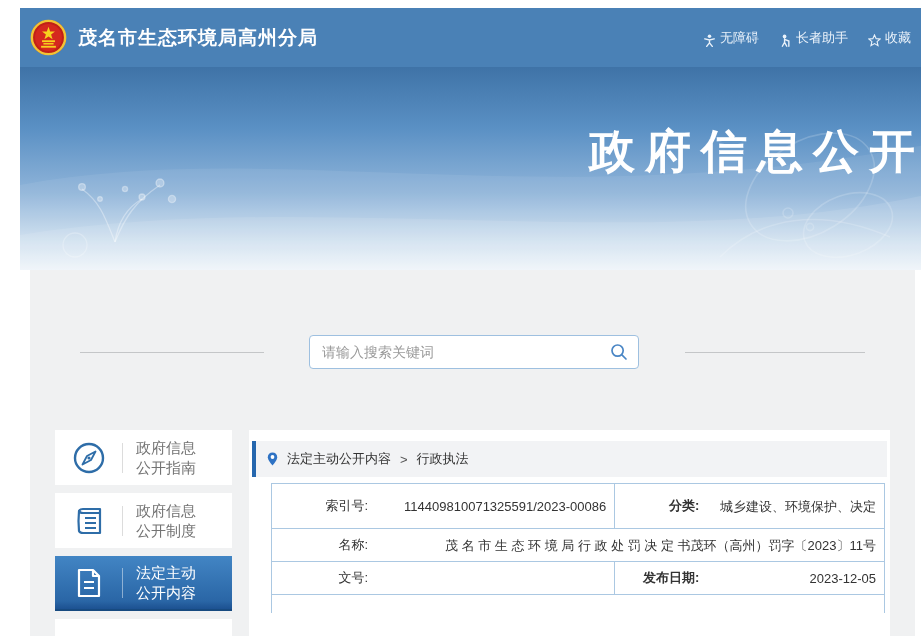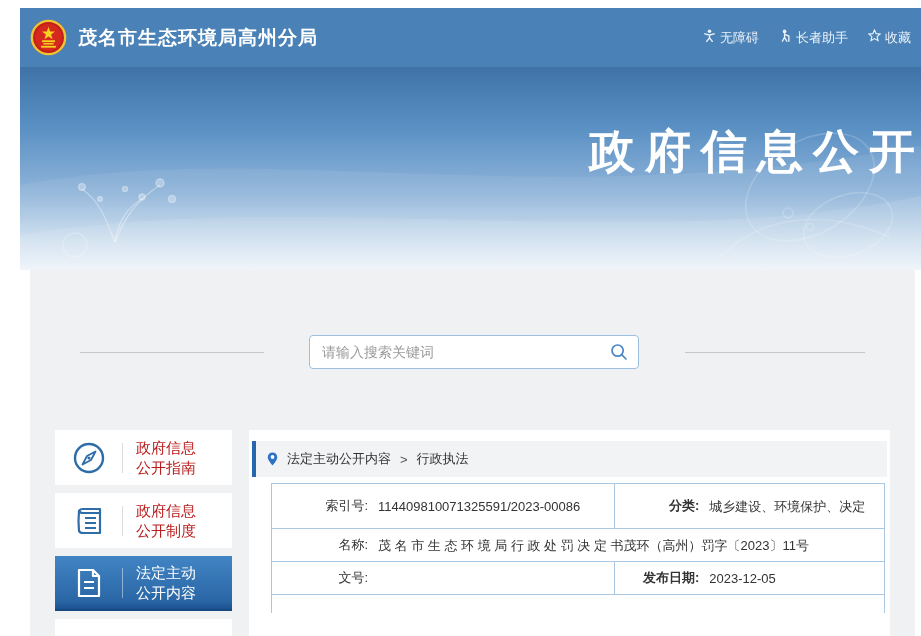--- a/index.html
+++ b/index.html
@@ -7,21 +7,21 @@
     font-family:"Liberation Sans","DejaVu Sans",sans-serif; }
   .page { position:absolute; left:20px; top:8px; width:905px; }
 
   
   .topbar { height:59px; background:#4a81b6; display:flex; align-items:center;
     justify-content:space-between; padding:0 14px 0 10px; position:relative; }
   .brand { display:flex; align-items:center; }
   .emblem { width:37px; height:37px; margin-right:11px; }
   .site-title { color:#fff; font-size:19px; font-weight:bold; letter-spacing:1px; }
   .top-links { display:flex; align-items:center; gap:20px; }
-  .top-link { display:flex; align-items:flex-start; gap:4px; color:#eaf2fa; font-size:13px; cursor:pointer; }
+  .top-link { display:flex; align-items:flex-end; gap:4px; color:#eaf2fa; font-size:13px; cursor:pointer; }
   .top-link svg { display:block; }
 
   
   .banner { height:203px; position:relative; overflow:hidden;
     background:linear-gradient(180deg,#3f73a7 0%,#5a90c4 30%,#8fb4d9 62%,#cfe0ef 86%,#eef4fa 100%); }
   .banner svg.deco { position:absolute; left:0; top:0; }
   .banner-title { position:absolute; width:100%; top:54px; text-align:right;
     color:#ffffff; font-size:46px; font-weight:bold; letter-spacing:10px; }
 
   
@@ -42,21 +42,21 @@
 
   
   .main-row { display:flex; margin-top:61px; }
 
   
   .sidebar { width:177px; margin-left:25px; flex:none; }
   .side-item { height:55px; background:#ffffff; display:flex; align-items:center;
     margin-bottom:8px; cursor:pointer; }
   .side-icon { width:67px; display:flex; align-items:center; justify-content:center; flex:none; }
   .side-divider { width:1px; height:30px; background:#dcdcdc; flex:none; }
-  .side-label { margin-left:13px; font-size:15px; color:#b91c1c; line-height:20px; }
+  .side-label { margin-left:13px; font-size:15px; color:#737373; line-height:20px; }
   .side-item.active { background:linear-gradient(180deg,#4285c4 0%,#2a66a6 85%,#1c5191 100%);
     border-bottom:2px solid #174a80; }
   .side-item.active .side-label { color:#fff; }
   .side-item.active .side-divider { background:rgba(255,255,255,.45); }
   .side-item.partial { height:22px; margin-bottom:0; }
 
   
   .content-panel { flex:1; margin-left:17px; margin-right:25px; background:#ffffff;
     padding:11px 3px 0 3px; }
   .breadcrumb { height:36px; background:#f2f3f5; border-left:4px solid #2667ae;
@@ -69,21 +69,21 @@
   .doc-table { border-collapse:collapse; background:#fff; margin:6px 2px 0 19px;
     width:calc(100% - 21px); table-layout:fixed; }
   .doc-table td { border:1px solid #abc8e2; font-size:13px; color:#333;
     padding:5px 8px; vertical-align:middle; }
   .doc-table .td-l { width:56%; }
   .doc-table .td-r { width:44%; }
   .cell { display:flex; align-items:center; }
   .lbl { flex:none; text-align:right; margin-right:10px; }
   .lbl-l { width:88px; }
   .lbl-r { width:76px;font-weight:bold; }
-  .val { flex:1; line-height:17px; }
+  .val { flex:1; line-height:17px;text-align:right; }
   .r1 td { height:45px; }
   .r1 .td-r .val { max-width:172px; }
   .rn td { height:33px; }
   .r-partial td { height:18px; border-bottom:none; }
 </style>
 </head>
 <body>
 
 <div class="page">
 

